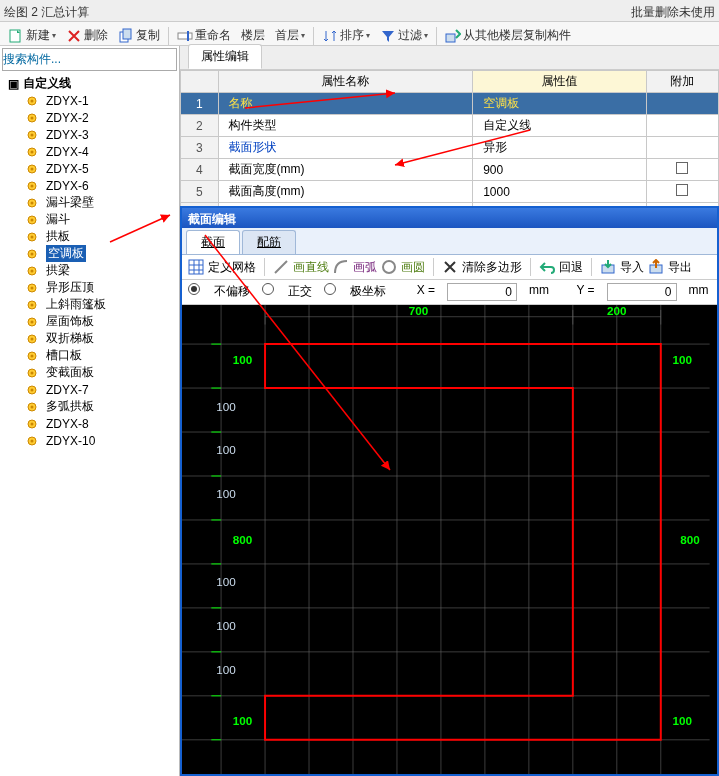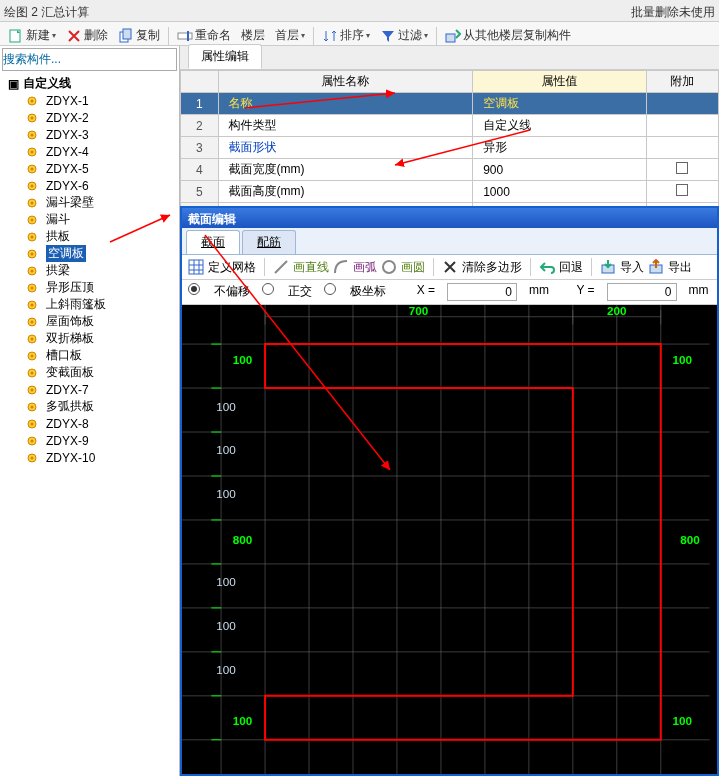--- a/index.html
+++ b/index.html
@@ -283,27 +283,20 @@
               <circle cx="6" cy="6" r="1.5" fill="#c80"></circle>
             </svg>
             <span class="label">多弧拱板</span>
           </li>
           <li>
             <svg class="ismall">
               <circle cx="6" cy="6" r="4" fill="#fc3" stroke="#c80"></circle>
               <circle cx="6" cy="6" r="1.5" fill="#c80"></circle>
             </svg>
             <span class="label">ZDYX-8</span>
-          </li>
-          <li>
-            <svg class="ismall">
-              <circle cx="6" cy="6" r="4" fill="#fc3" stroke="#c80"></circle>
-              <circle cx="6" cy="6" r="1.5" fill="#c80"></circle>
-            </svg>
-            <span class="label">ZDYX-9</span>
           </li>
           <li>
             <svg class="ismall">
               <circle cx="6" cy="6" r="4" fill="#fc3" stroke="#c80"></circle>
               <circle cx="6" cy="6" r="1.5" fill="#c80"></circle>
             </svg>
             <span class="label">ZDYX-10</span>
           </li>
         </ul>
     </div>

